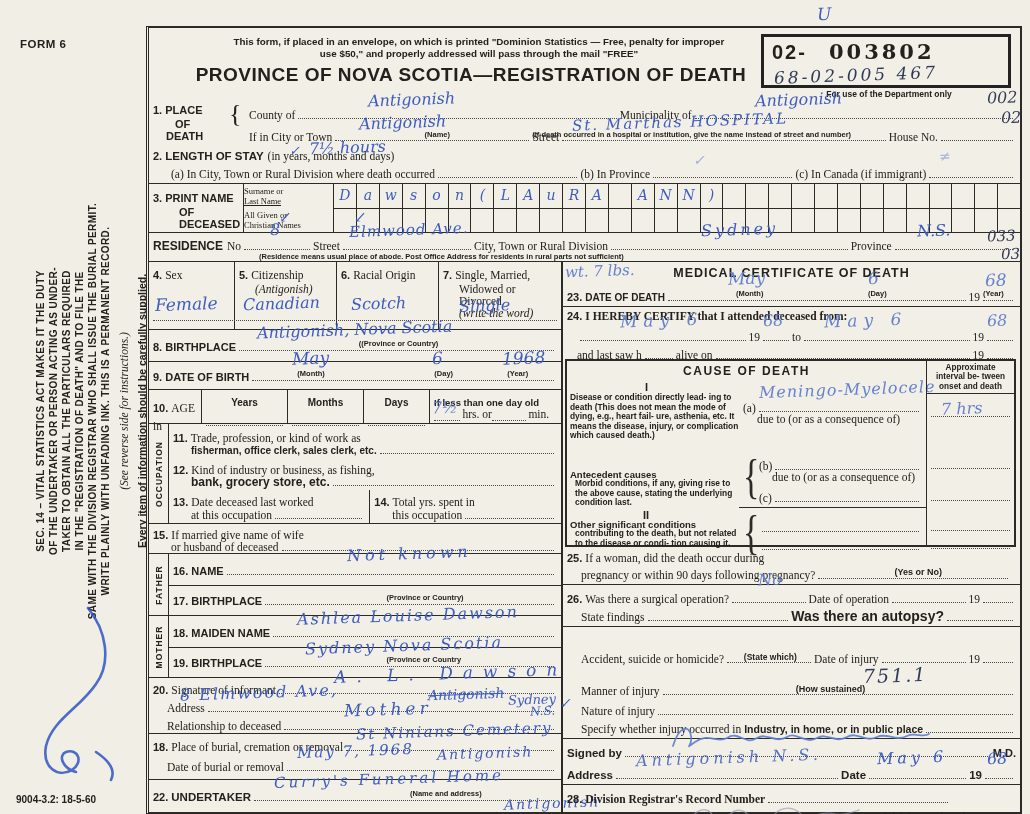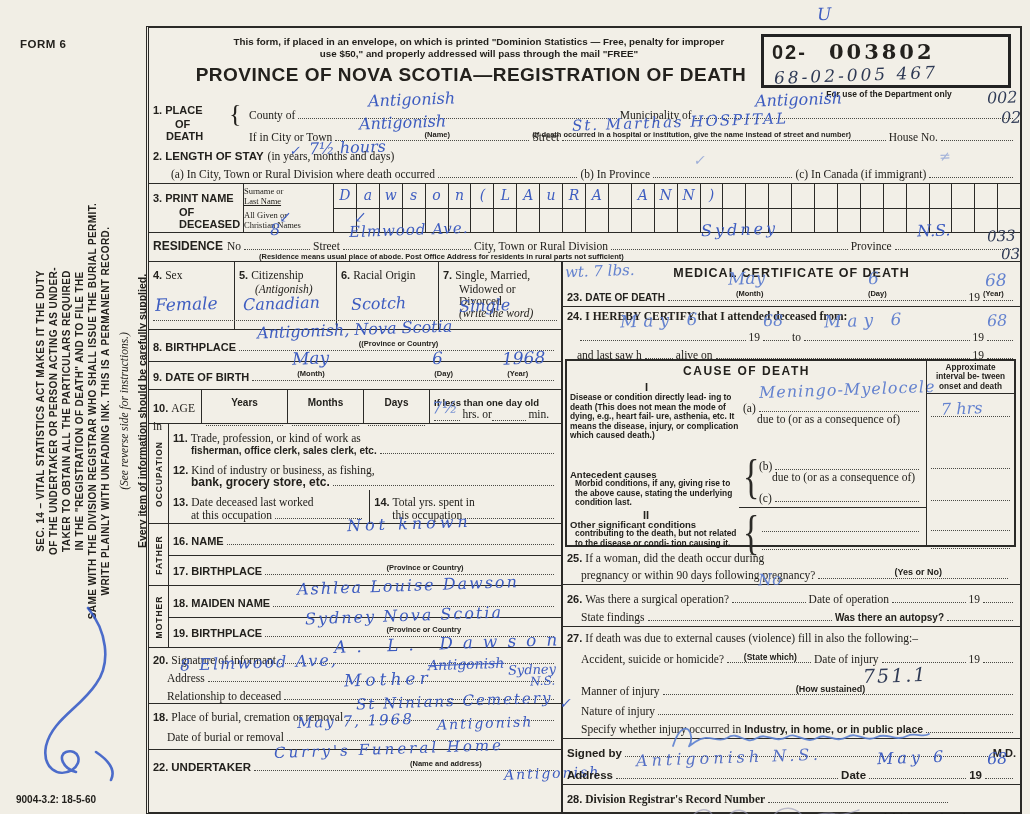--- a/index.html
+++ b/index.html
@@ -336,20 +336,29 @@
                   </div>
                 <div class="mline" style="top:16px;left:18px">
                     <span class="ser">this occupation</span>
                     <span class="dots"></span>
                   </div>
               </div>
             </div>
           </div>
         </div>
 
+        <div class="row" style="height:30px">
+          <div class="mline" style="top:1px">
+              <span><span class="num">15.</span><span class="ser">If married give name of wife</span></span>
+            </div>
+          <div class="mline" style="top:14px;left:18px">
+              <span class="ser">or husband of deceased</span>
+              <span class="dots"></span>
+            </div>
+        </div>
 
         <div class="vgrp" style="height:62px">
           <div class="vlab">
               <span>FATHER</span>
             </div>
           <div class="vcontent">
             <div class="mline" style="top:8px">
                 <span class="num">16.</span>
                 <span class="b" style="font-size:11px">NAME</span>
                 <span class="dots">
@@ -564,29 +573,25 @@
               <span class="hw hw2" style="left:26px;top:-18px;font-size:16px">No</span>
             </span>
             <span class="ser">Date of operation</span>
             <span class="dots"></span>
             <span class="ser">19</span>
             <span class="dshort" style="width:30px"></span>
           </div>
         <div class="mline" style="top:346px;left:14px">
             <span class="ser">State findings</span>
             <span class="dots"></span>
-            <span class="b" style="font-size:10px">Was there an autopsy?</span>
+            <span class="b" style="font-size:14px">Was there an autopsy?</span>
             <span class="dshort" style="width:66px"></span>
           </div>
         <div style="position:absolute;left:0;right:0;top:364px;border-top:1px solid #2b2a27"></div>
 
-        <div class="mline" style="top:370px">
-            <span class="num">27.</span>
-            <span class="ser">If death was due to external causes (violence) fill in also the following:–</span>
-          </div>
         <div class="mline" style="top:388px;left:14px">
             <span class="ser">Accident, suicide or homicide?</span>
             <span class="dots" style="max-width:120px">
               <span class="cap" style="position:absolute;left:20%;top:3px;font-size:8.5px">(State which)</span>
             </span>
             <span class="ser">Date of injury</span>
             <span class="dots"></span>
             <span class="ser">19</span>
             <span class="dshort" style="width:30px"></span>
           </div>

